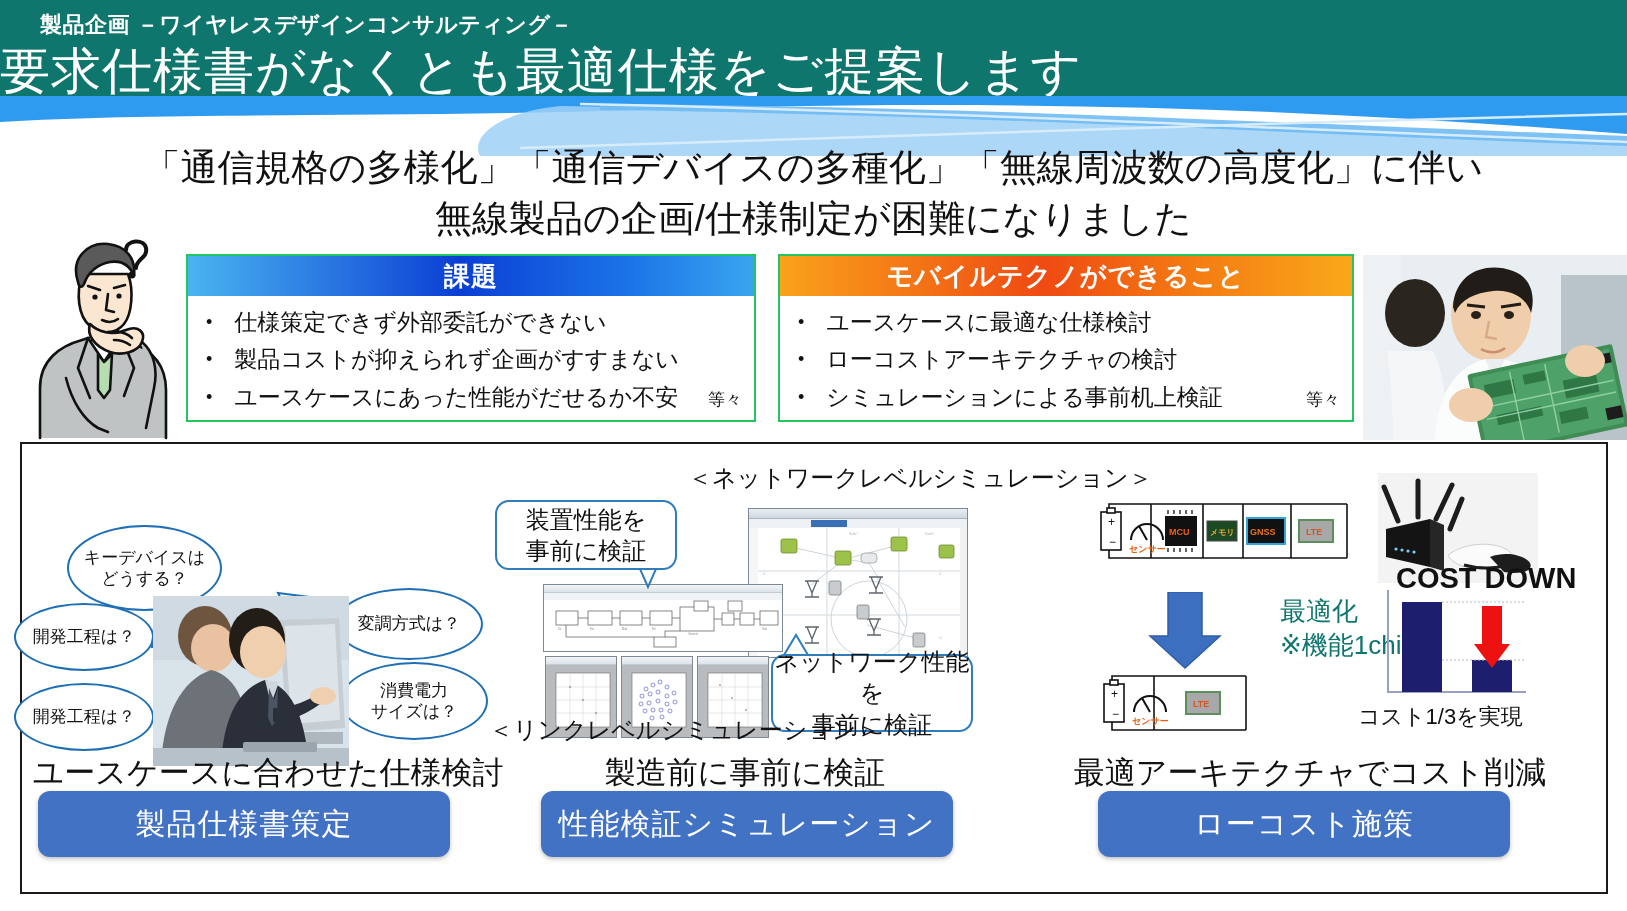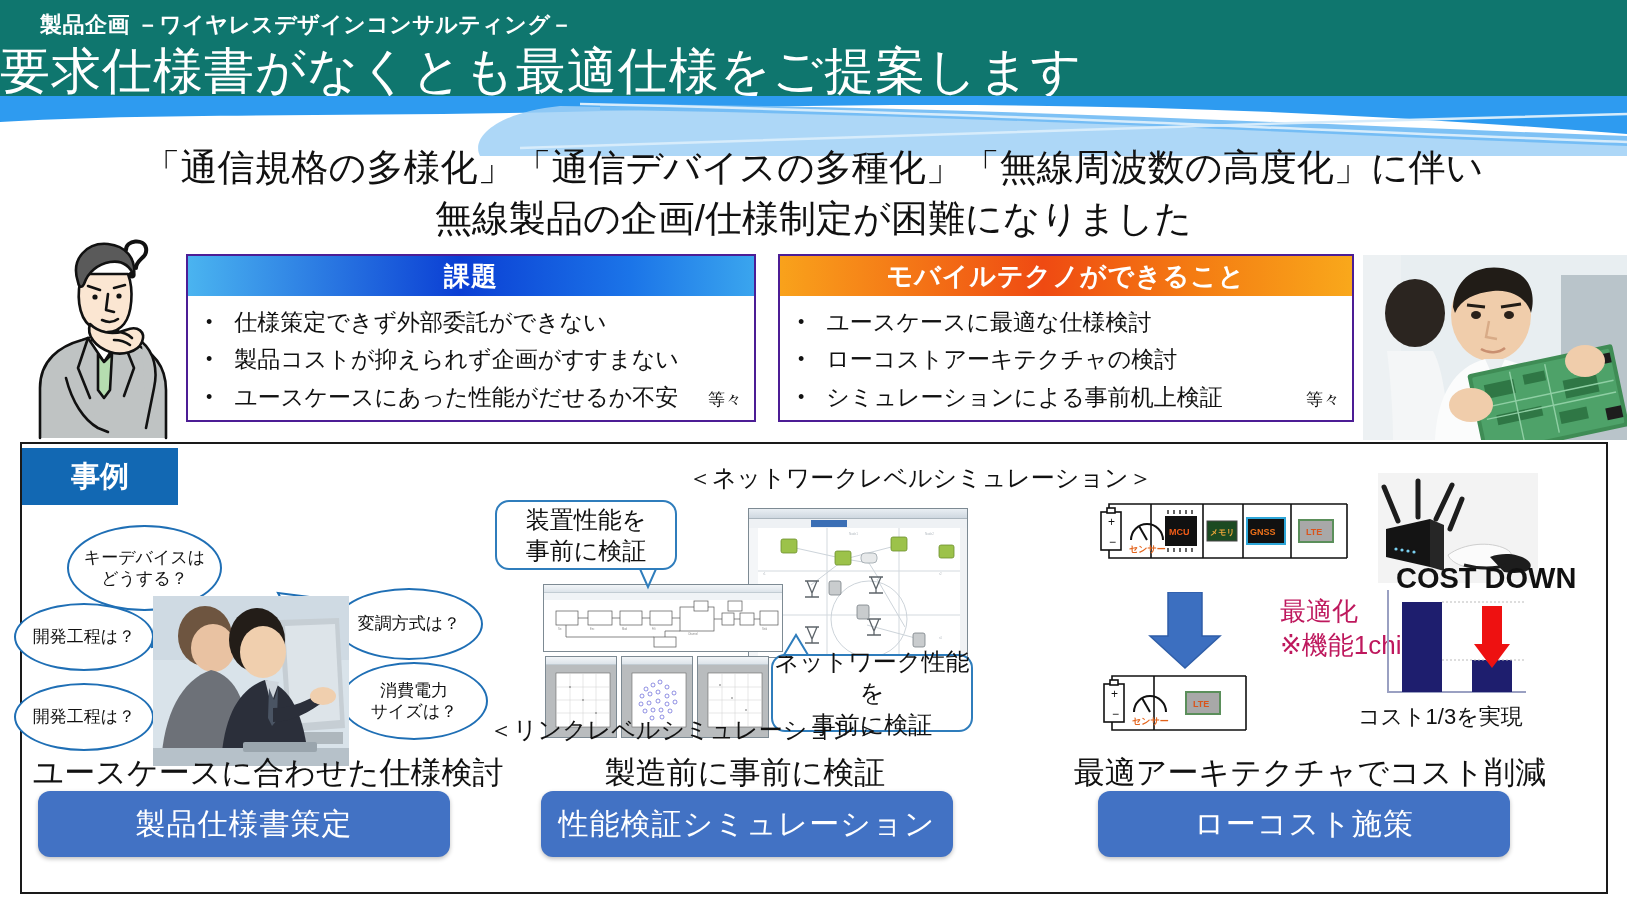--- a/index.html
+++ b/index.html
@@ -37,21 +37,21 @@
     font-size: 37px; font-weight: 400; white-space: nowrap;
   }
   .lead .l2 { display:block; }
 
   
   .thinker { position:absolute; left: 26px; top: 228px; width: 160px; height: 212px; }
 
   
   .panel {
     position: absolute; background:#fff;
-    border: 2px solid #4c1d95;
+    border: 2px solid #22c55e;
   }
   .panel-head {
     height: 40px; line-height: 40px; text-align: center;
     color: #fff; font-size: 26px; font-weight: 700; letter-spacing: 1px;
   }
   .head-blue  { background: linear-gradient(to right, #4ab4f0 0%, #0b3fd4 48%, #1b74e8 78%, #3aa5ee 100%); }
   .head-orange{ background: linear-gradient(to right, #f9a21b 0%, #ef4a12 46%, #f47b12 72%, #f9a81b 100%); }
   .panel-body { position:relative; padding: 8px 6px 6px 18px; }
   .bullet-row {
     display:flex; align-items: flex-start; gap: 22px;
@@ -108,21 +108,21 @@
   }
 
   .sim-label {
     position:absolute; font-size: 24px; color:#111; white-space:nowrap;
   }
 
   
   .winbox { position:absolute; background:#fff; border:1px solid #7d8a93; overflow:hidden; }
   .win-tb { height:10px; background: linear-gradient(#e9eef3,#cfd8e0); border-bottom:1px solid #aab5bd; }
   .win-tb2{ height:8px;  background: linear-gradient(#f2f5f8,#dde4ea); border-bottom:1px solid #c2ccd3; }
-  .opt-text { position:absolute; font-size: 26px; color:#be185d; white-space:nowrap; line-height:1.3;}
+  .opt-text { position:absolute; font-size: 26px; color:#0f766e; white-space:nowrap; line-height:1.3;}
   .costdown-box { position:absolute; }
   .cd-title { position:absolute; font-size: 29px; font-weight:700; color:#111; white-space:nowrap; }
   .cd-caption { position:absolute; font-size: 22px; color:#111; white-space:nowrap; }
 </style>
 </head>
 <body>
 
 <div id="slide">
 
   <div class="header-band">
@@ -265,21 +265,20 @@
         <rect x="236" y="112" width="16" height="10" fill="#1d1d1d"></rect>
         <rect x="236" y="166" width="16" height="12" fill="#1d1d1d"></rect>
       </g>
 
       <ellipse cx="108" cy="150" rx="22" ry="17" fill="#f0cdab"></ellipse>
       <ellipse cx="222" cy="106" rx="20" ry="16" fill="#f0cdab"></ellipse>
     </svg>
   </div>
 
   <div class="case-frame"></div>
-  <div class="case-tag">事例</div>
 
   <div class="bubble-e" style="left:67px; top:525px; width:155px; height:86px;">
     <span>キーデバイスは<br>どうする？</span>
   </div>
   <div class="bubble-e" style="left:14px; top:603px; width:140px; height:68px;">
     <span>開発工程は？</span>
   </div>
   <div class="bubble-e" style="left:335px; top:588px; width:148px; height:72px;">
     <span>変調方式は？</span>
   </div>

